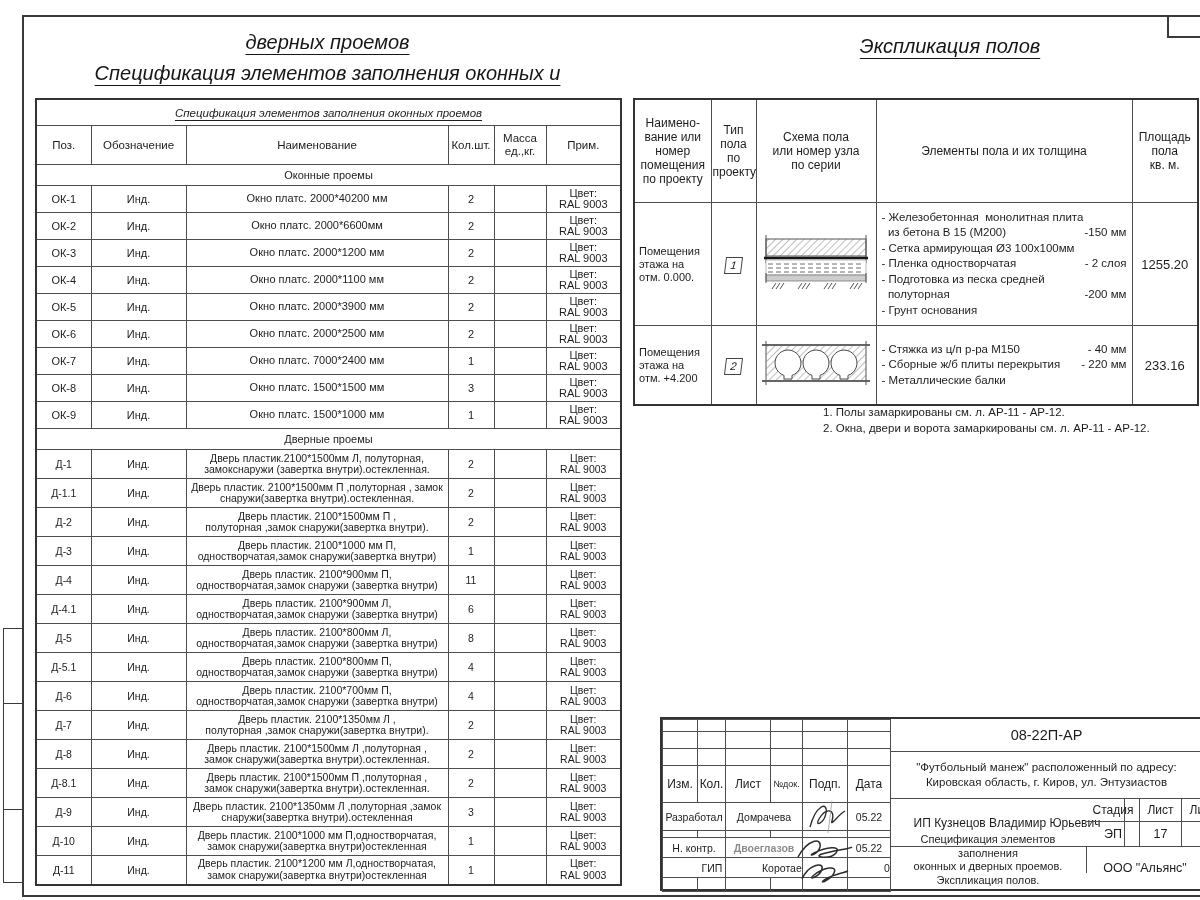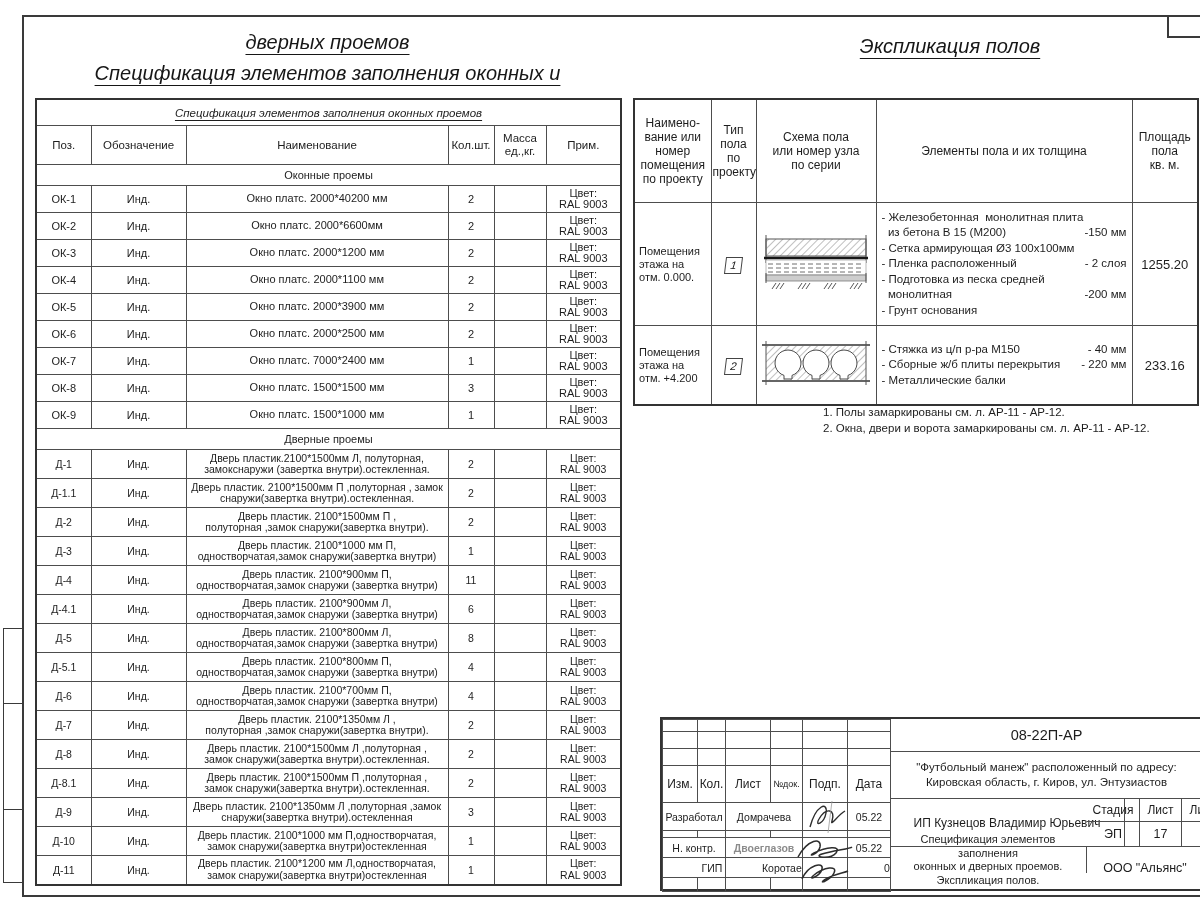--- a/index.html
+++ b/index.html
@@ -458,29 +458,29 @@
           </div>
             <div class="el-line">
             <span class="t">  из бетона В 15 (М200)</span>
               <span class="v">-150 мм</span>
           </div>
             <div class="el-line">
             <span class="t">- Сетка армирующая Ø3 100х100мм</span>
               <span class="v"></span>
           </div>
             <div class="el-line">
-            <span class="t">- Пленка расположенный</span>
+            <span class="t">- Пленка одностворчатая</span>
               <span class="v">- 2 слоя</span>
           </div>
             <div class="el-line">
             <span class="t">- Подготовка из песка средней</span>
               <span class="v"></span>
           </div>
             <div class="el-line">
-            <span class="t">  монолитная</span>
+            <span class="t">  полуторная</span>
               <span class="v">-200 мм</span>
           </div>
             <div class="el-line">
             <span class="t">- Грунт основания</span>
               <span class="v"></span>
           </div>
           </td>
         <td class="f-area">1255.20</td>
       </tr>
       <tr class="fr2">

